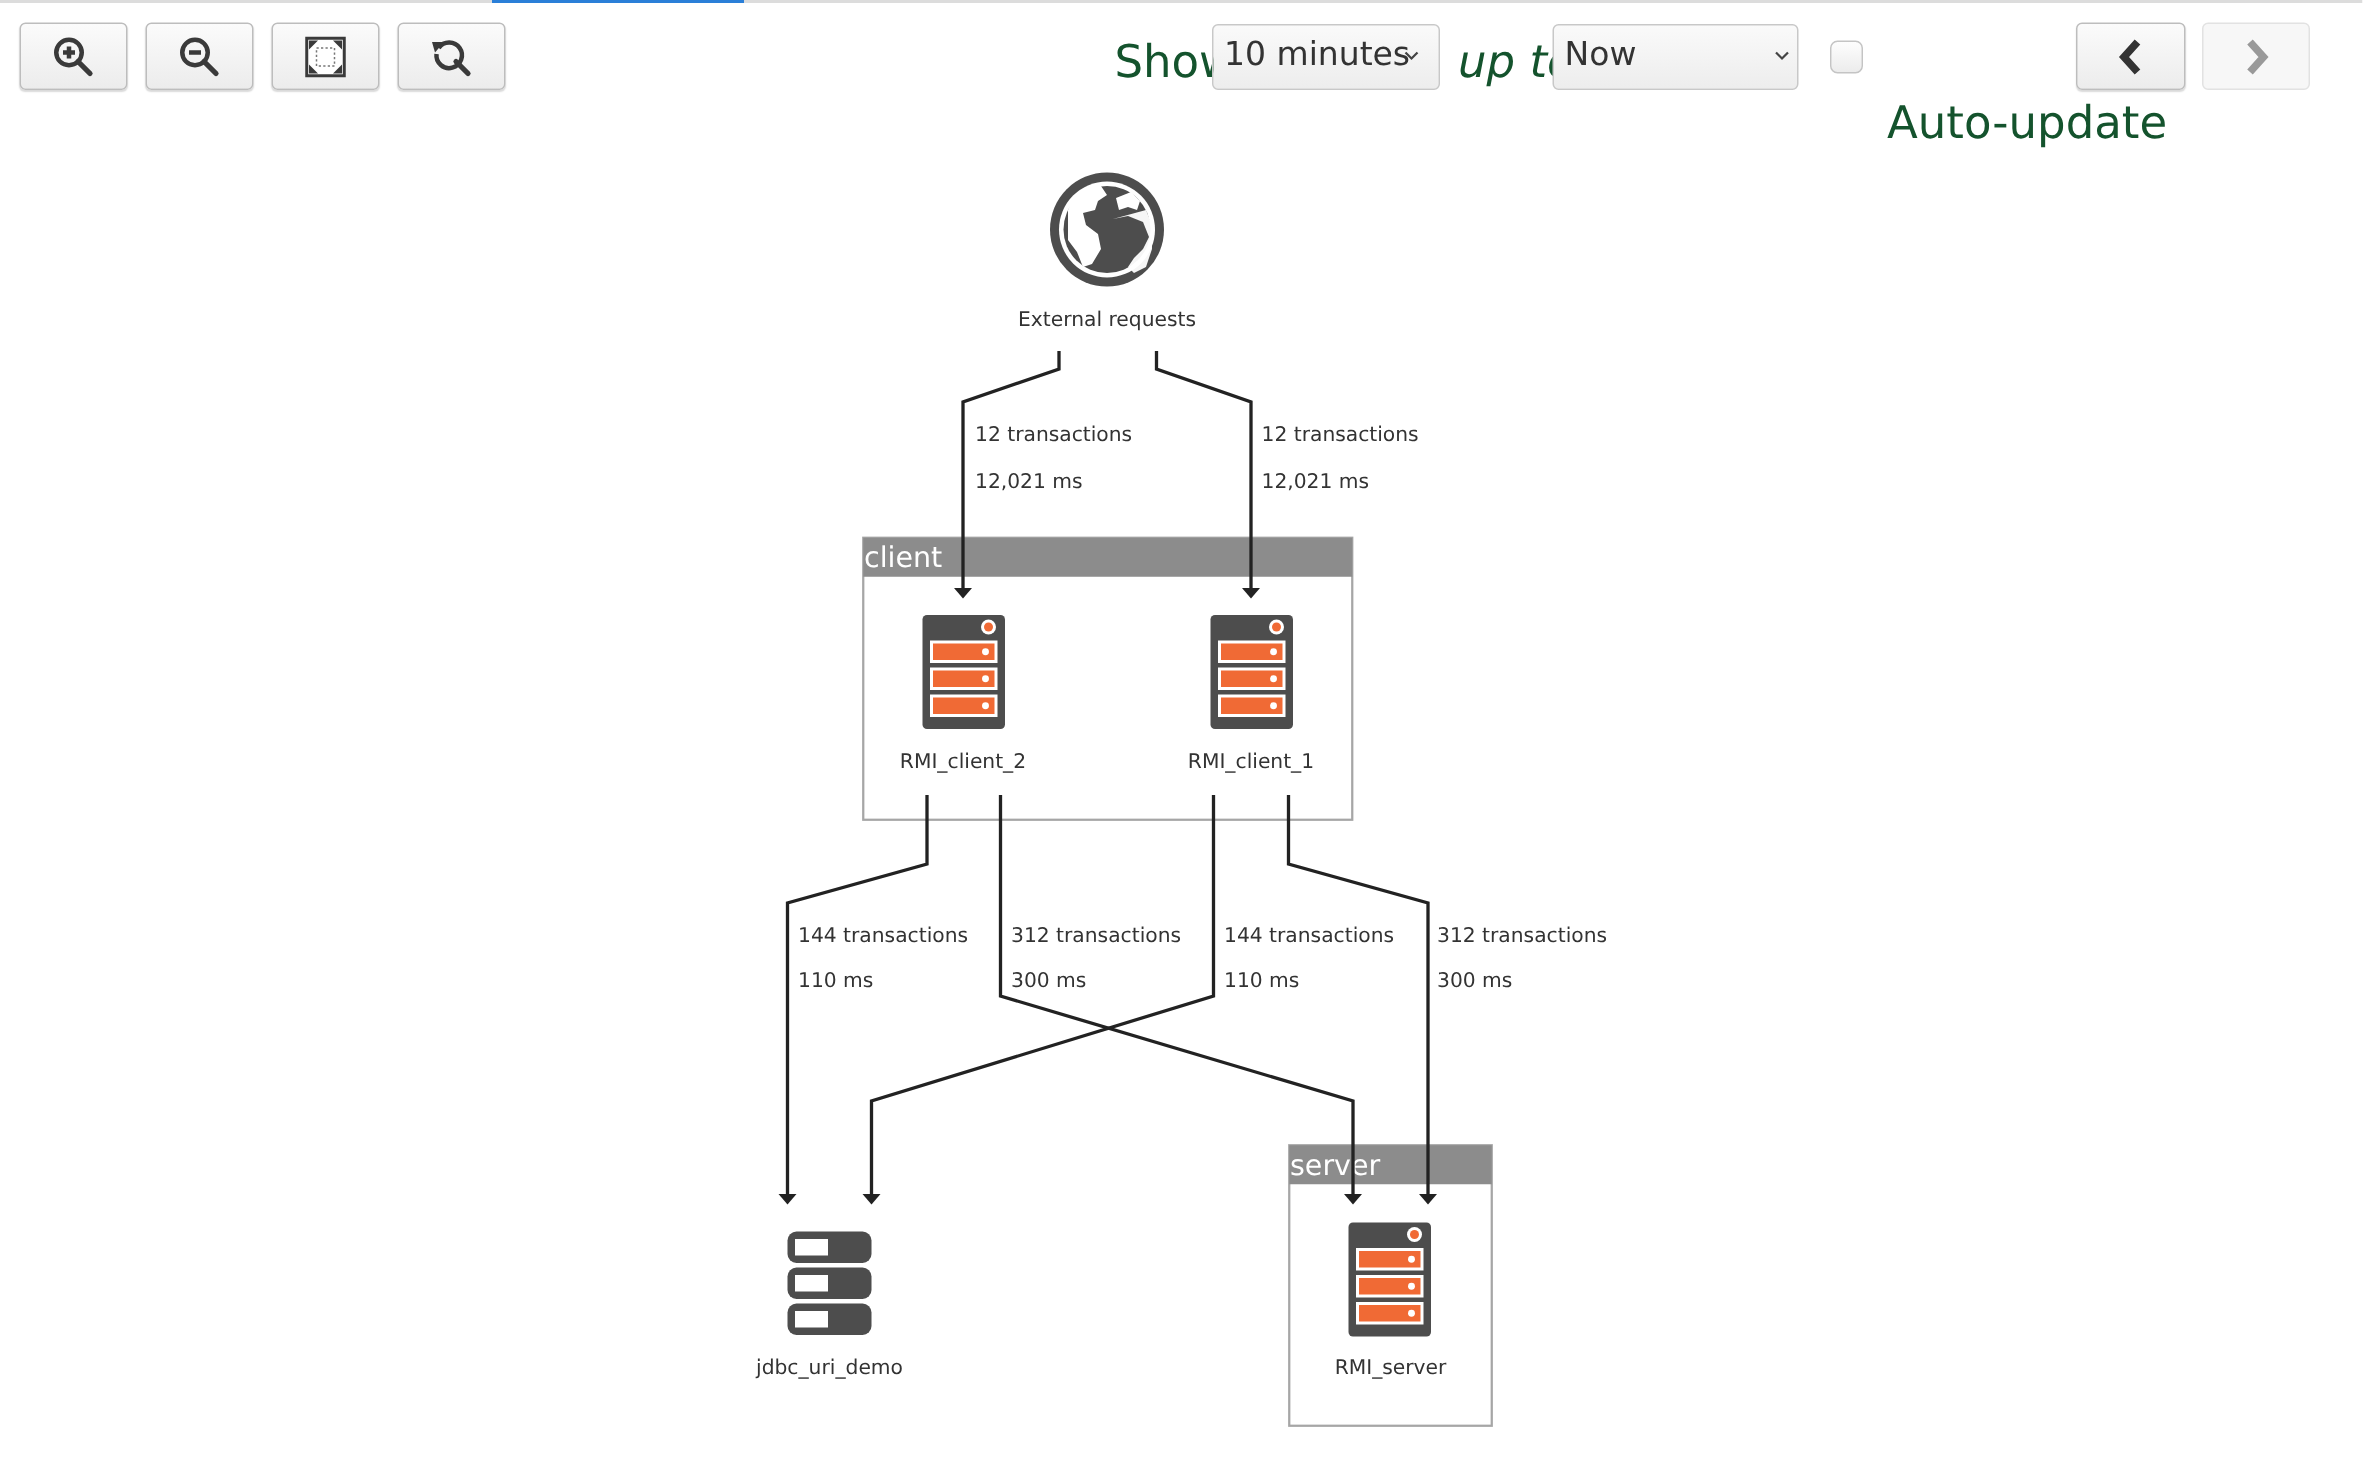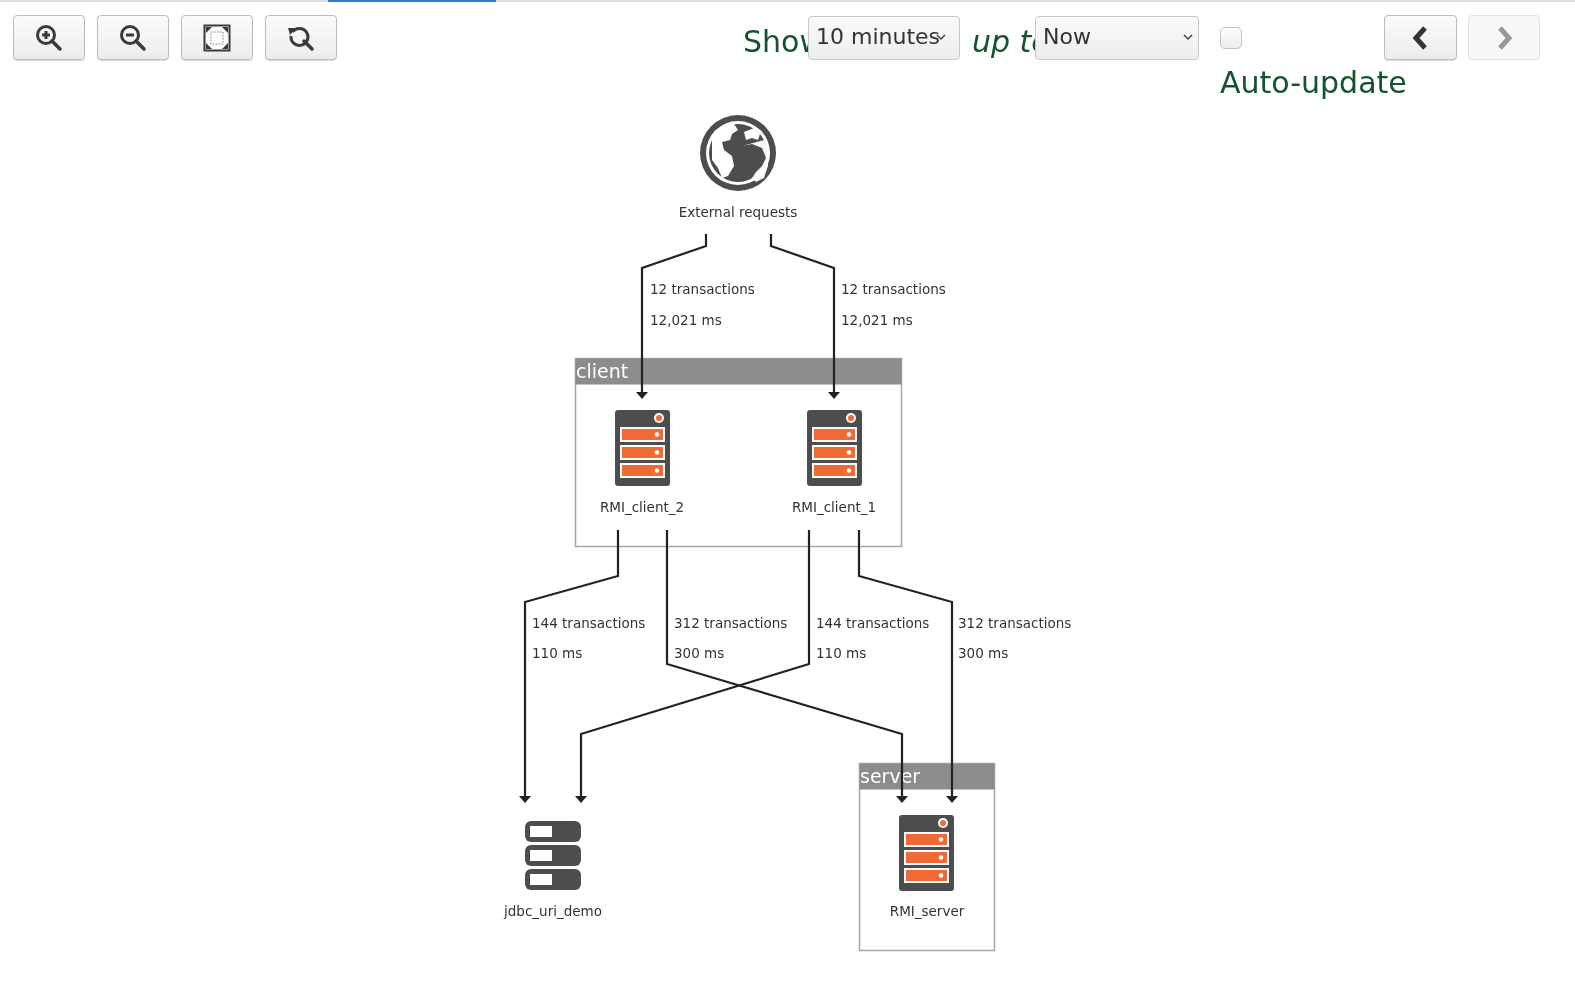--- a/index.html
+++ b/index.html
@@ -75,21 +75,21 @@
   </svg>
 </div>
 <span class="lbl" style="left:972px;font-style:italic;">up to</span>
 <div class="select" style="left:1035px; width:164px;">
   <span>Now</span>
   <svg class="chev" style="left:146px;" viewBox="0 0 12 12">
     <polyline points="2,4 6,8 10,4" fill="none" stroke="#444" stroke-width="1.5"></polyline>
   </svg>
 </div>
 <div class="checkbox"></div>
-<span class="lbl" style="left:1220px;margin-top:41px;">Auto-update</span>
+<span class="lbl" style="left:1258px;margin-top:41px;">Auto-update</span>
 
 <div class="tbtn" style="left:1384px; width:73px; top:15px;">
   <svg viewBox="0 0 30 30">
     <polyline points="19,5 10,15 19,25" fill="none" stroke="#333" stroke-width="5"></polyline>
   </svg>
 </div>
 <div class="tbtn disabled" style="left:1468px; width:72px; top:15px;">
   <svg viewBox="0 0 30 30">
     <polyline points="11,5 20,15 11,25" fill="none" stroke="#999" stroke-width="5"></polyline>
   </svg>

